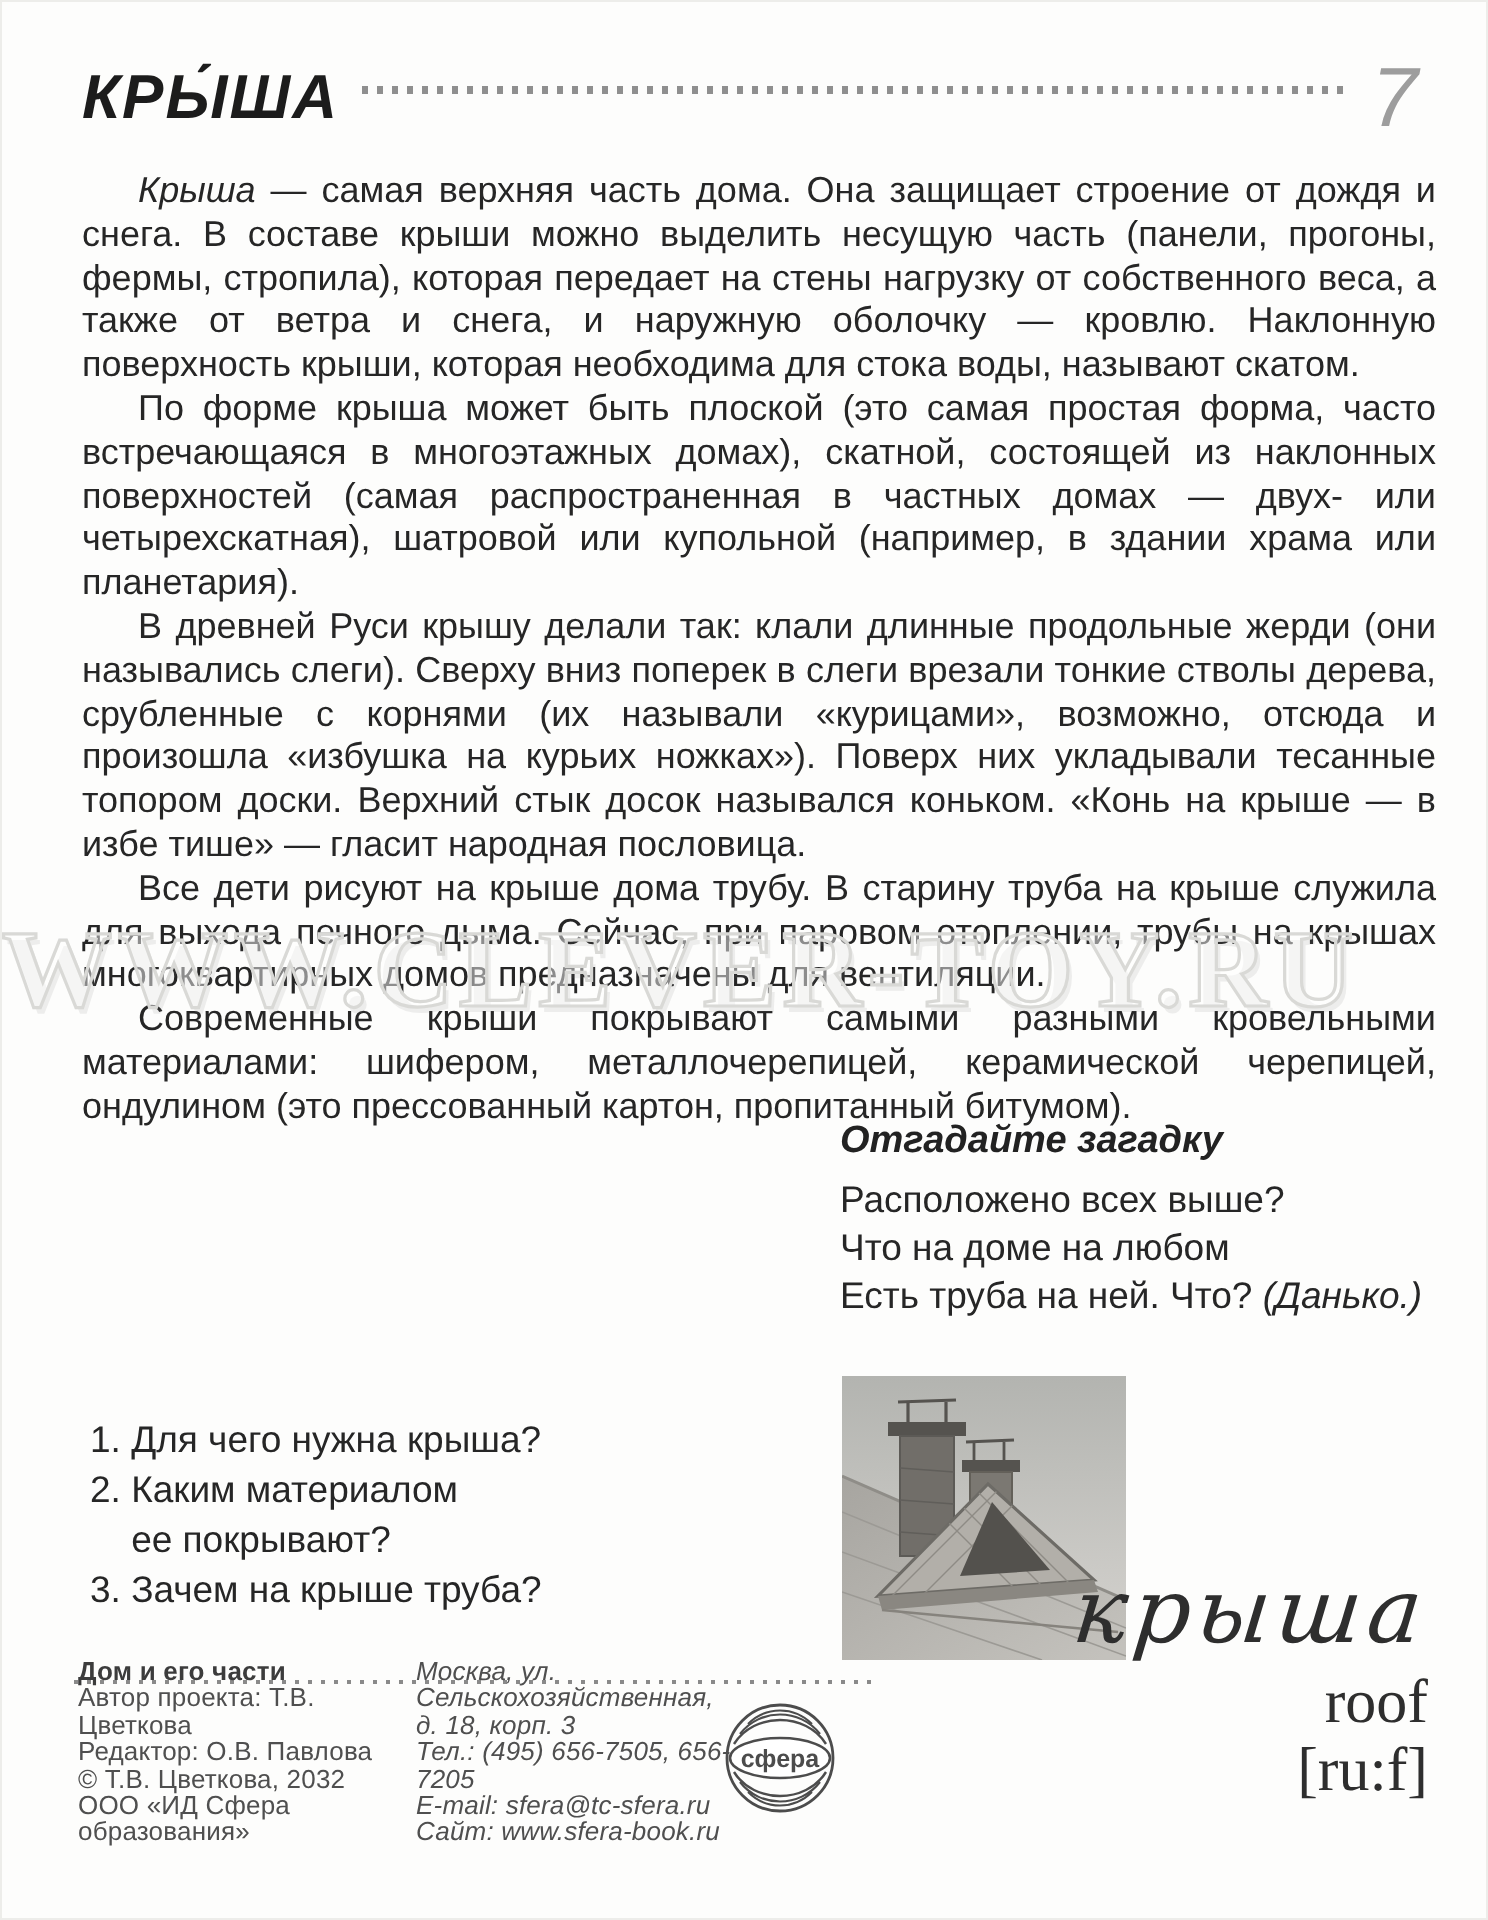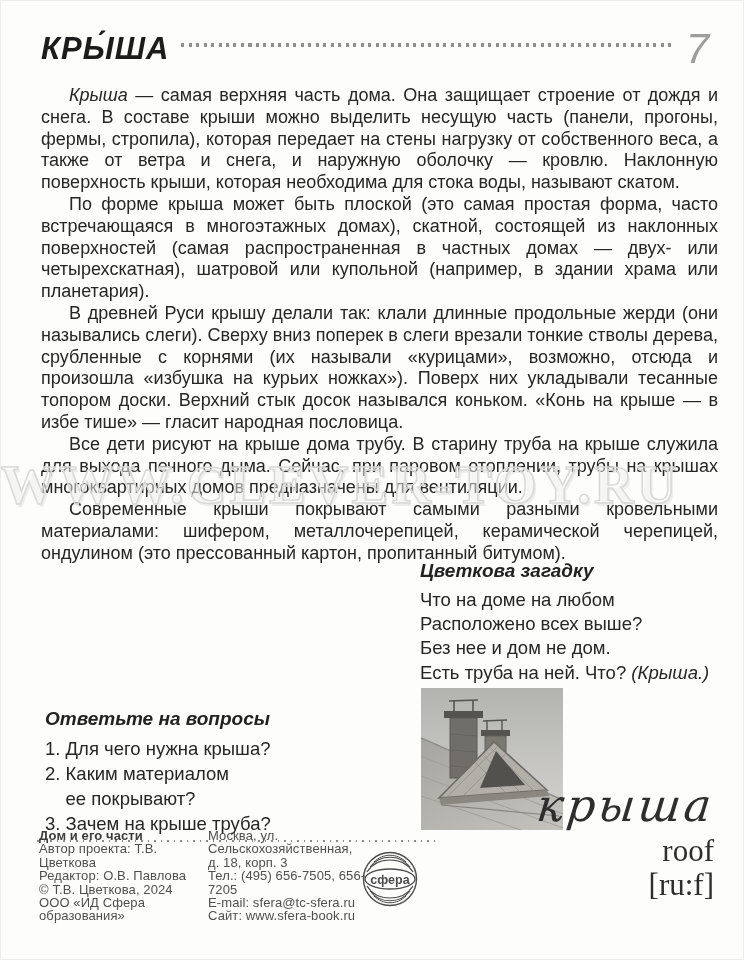--- a/index.html
+++ b/index.html
@@ -38,21 +38,21 @@
   .photo{position:absolute;top:687px;left:420px;width:142px;height:142px;}
   .vocab{position:absolute;top:779px;right:29px;text-align:right;color:#2e2e2e;}
   .vocab-ru{font-family:"DejaVu Serif",serif;font-style:italic;font-size:45px;line-height:52px;letter-spacing:3px;transform:skewX(-6deg);}
   .vocab-en{font-family:"Liberation Serif",serif;font-size:31px;line-height:33px;margin-top:2px;}
   .vocab-tr{font-family:"Liberation Serif",serif;font-size:31px;line-height:36px;}
   
   .footer-rule{position:absolute;top:839px;left:36px;width:402px;height:2px;
     background:repeating-linear-gradient(90deg,#8a8a8a 0 1.8px,transparent 1.8px 6.5px);}
   .footer-col{position:absolute;top:828px;font-size:13px;line-height:13.4px;color:#4f4f4f;letter-spacing:0.1px;}
   .footer-col1{left:38px;width:168px;}
-  .footer-col2{left:207px;width:160px;}
+  .footer-col2{left:207px;width:160px;font-style:italic;}
   .footer-col1 .f-line:first-child{font-weight:700;color:#3c3c3c;}
   .logo{position:absolute;top:849px;left:360px;width:58px;height:58px;}
 </style>
 </head>
 <body>
 
 <div class="page">
 
   <div class="header">
     <div class="title">КРЫ́ША</div>
@@ -65,29 +65,27 @@
     <p><span>По форме крыша может быть плоской (это самая простая форма, часто встречающаяся в многоэтажных домах), скатной, состоящей из наклонных поверхностей (самая распространенная в частных домах — двух- или четырехскатная), шатровой или купольной (например, в здании храма или планетария).</span></p>
     <p><span>В древней Руси крышу делали так: клали длинные продольные жерди (они назывались слеги). Сверху вниз поперек в слеги врезали тонкие стволы дерева, срубленные с корнями (их называли «курицами», возможно, отсюда и произошла «избушка на курьих ножках»). Поверх них укладывали тесанные топором доски. Верхний стык досок назывался коньком. «Конь на крыше — в избе тише» — гласит народная пословица.</span></p>
     <p><span>Все дети рисуют на крыше дома трубу. В старину труба на крыше служила для выхода печного дыма. Сейчас, при паровом отоплении, трубы на крышах многоквартирных домов предназначены для вентиляции.</span></p>
     <p><span>Современные крыши покрывают самыми разными кровельными материалами: шифером, металлочерепицей, керамической черепицей, ондулином (это прессованный картон, пропитанный битумом).</span></p>
   </div>
 
   <div class="watermark">WWW.CLEVER-TOY.RU</div>
 
 
   <div class="riddle-block">
-    <div class="section-heading">Цветкова загадку</div>
+    <div class="section-heading">Отгадайте загадку</div>
+    <div class="line">Расположено всех выше?</div>
     <div class="line">Что на доме на любом</div>
-    <div class="line">Расположено всех выше?</div>
-    <div class="line">Без нее и дом не дом.</div>
-    <div class="line"><span>Есть труба на ней. Что? </span><span class="answer-italic">(Крыша.)</span></div>
+    <div class="line"><span>Есть труба на ней. Что? </span><span class="answer-italic">(Данько.)</span></div>
   </div>
 
   <div class="questions-block">
-    <div class="section-heading">Ответьте на вопросы</div>
     <div class="q-item">1. Для чего нужна крыша?</div>
     <div class="q-item">2. Каким материалом
     ее покрывают?</div>
     <div class="q-item">3. Зачем на крыше труба?</div>
   </div>
 
   <div class="photo">
     <svg width="142" height="142" viewBox="0 0 142 142">
       <defs>
         <linearGradient id="sky" x1="0" y1="0" x2="0" y2="1">
@@ -149,21 +147,21 @@
     <div class="vocab-en">roof</div>
     <div class="vocab-tr">[ru:f]</div>
   </div>
 
   <div class="footer-rule"></div>
 
   <div class="footer-col footer-col1">
     <div class="f-line">Дом и его части</div>
     <div class="f-line">Автор проекта: Т.В. Цветкова</div>
     <div class="f-line">Редактор: О.В. Павлова</div>
-    <div class="f-line">© Т.В. Цветкова, 2024</div>
+    <div class="f-line">© Т.В. Цветкова, 2032</div>
     <div class="f-line">ООО «ИД Сфера образования»</div>
   </div>
 
   <div class="footer-col footer-col2">
     <div class="f-line">Москва, ул. Сельскохозяйственная,</div>
     <div class="f-line">д. 18, корп. 3</div>
     <div class="f-line">Тел.: (495) 656-7505, 656-7205</div>
     <div class="f-line">E-mail: sfera@tc-sfera.ru</div>
     <div class="f-line">Сайт: www.sfera-book.ru</div>
   </div>

